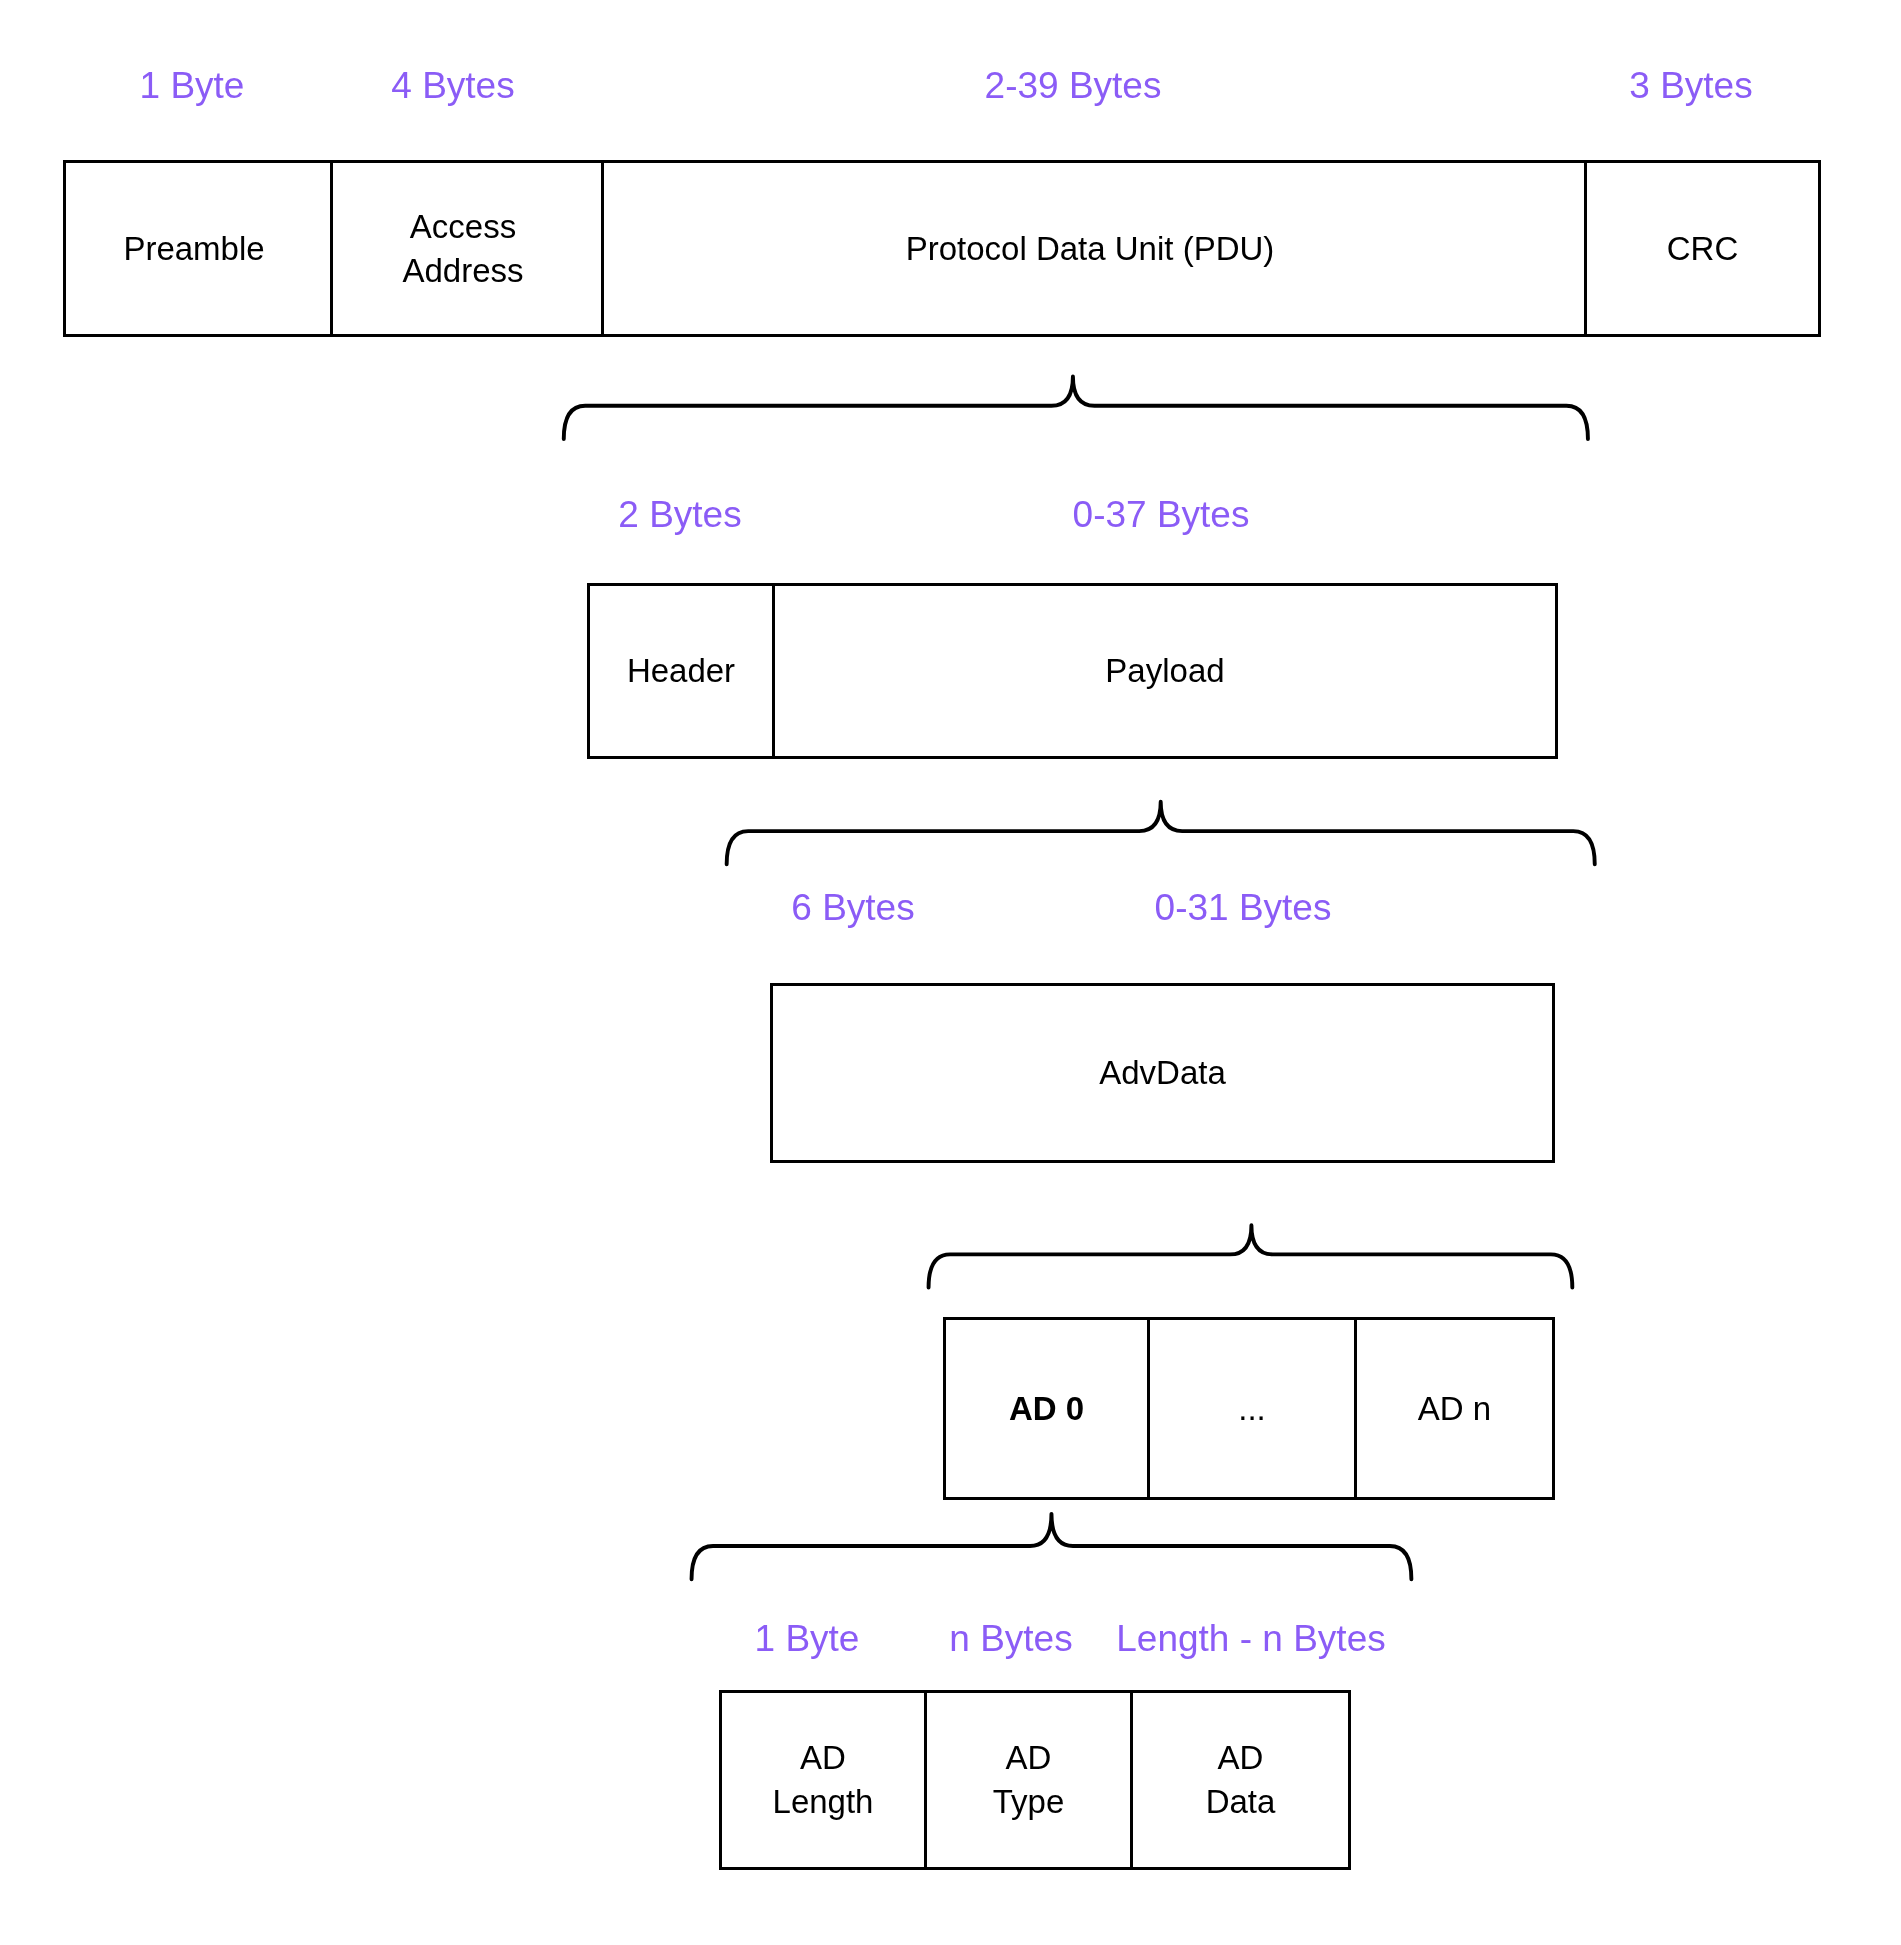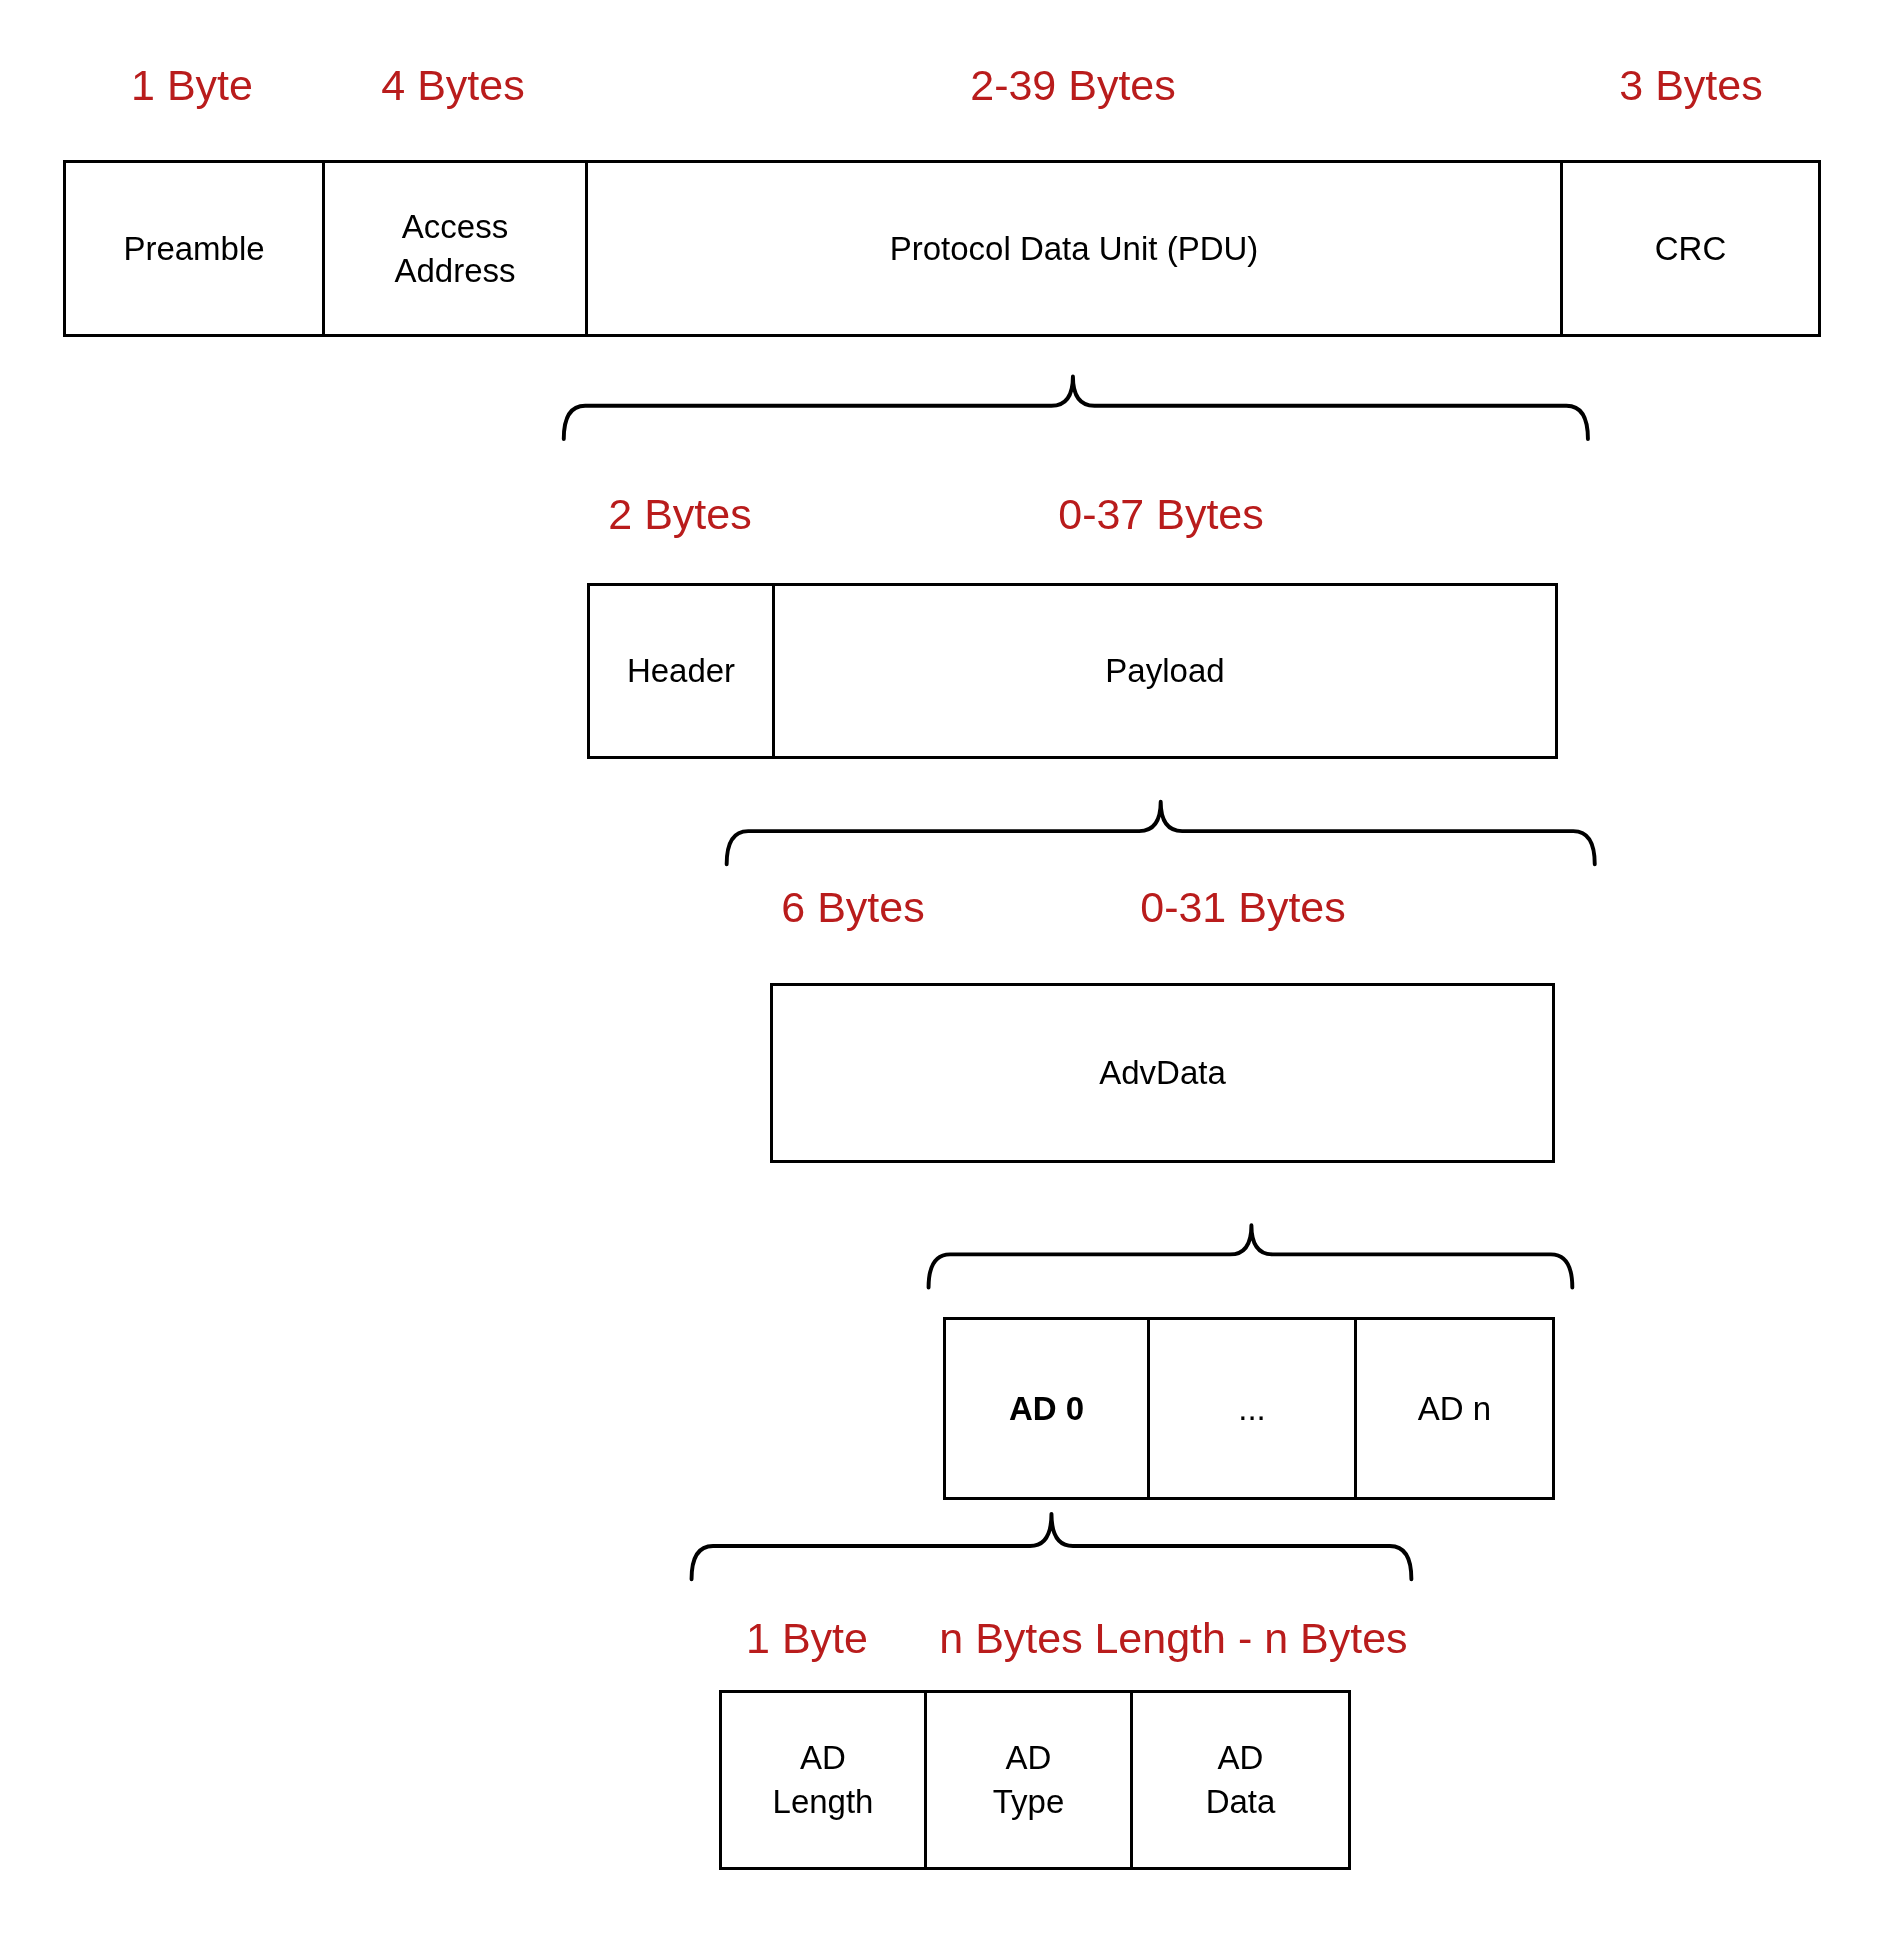--- a/index.html
+++ b/index.html
@@ -11,24 +11,24 @@
     position: relative;
     width: 1902px;
     height: 1946px;
     background: #ffffff;
     font-family: "Liberation Sans", "DejaVu Sans", sans-serif;
     color: #000000;
   }
   .size-label {
     position: absolute;
     transform: translateX(-50%);
-    font-size: 43px;
+    font-size: 37px;
     line-height: 43px;
     white-space: nowrap;
-    color: #b91c1c;
+    color: #8b5cf6;
   }
   .row {
     position: absolute;
     display: flex;
     border: 3.9px solid #000000;
     box-sizing: border-box;
     background: #ffffff;
   }
   .cell {
     display: flex;
@@ -70,21 +70,21 @@
     <path d="M 745 886 Q 745 852 767 852 L 1168 852 Q 1190 852 1190 822 Q 1190 852 1212 852 L 1613 852 Q 1635 852 1635 886"></path>
     <path d="M 952 1320 Q 952 1286 974 1286 L 1261 1286 Q 1283 1286 1283 1256 Q 1283 1286 1305 1286 L 1590 1286 Q 1612 1286 1612 1320"></path>
     <path d="M 709 1619 Q 709 1585 731 1585 L 1056 1585 Q 1078 1585 1078 1552 Q 1078 1585 1100 1585 L 1425 1585 Q 1447 1585 1447 1619"></path>
   </svg>
 
   <div class="size-label" style="left:192px; top:64px;">1 Byte</div>
   <div class="size-label" style="left:453px; top:64px;">4 Bytes</div>
   <div class="size-label" style="left:1073px; top:64px;">2-39 Bytes</div>
   <div class="size-label" style="left:1691px; top:64px;">3 Bytes</div>
 
-  <div class="row" style="left:63px; top:160px; width:1758px; height:177px;">
+  <div class="row" style="left:63px; top:160px; width:1758px; height:177px;gap:8px;">
     <div class="cell" style="width:256px;">Preamble</div>
     <div class="cell" style="width:263px;">Access
 Address</div>
     <div class="cell" style="width:975px;">Protocol Data Unit (PDU)</div>
     <div class="cell grow">CRC</div>
   </div>
 
   <div class="size-label" style="left:680px; top:493px;">2 Bytes</div>
   <div class="size-label" style="left:1161px; top:493px;">0-37 Bytes</div>
 

